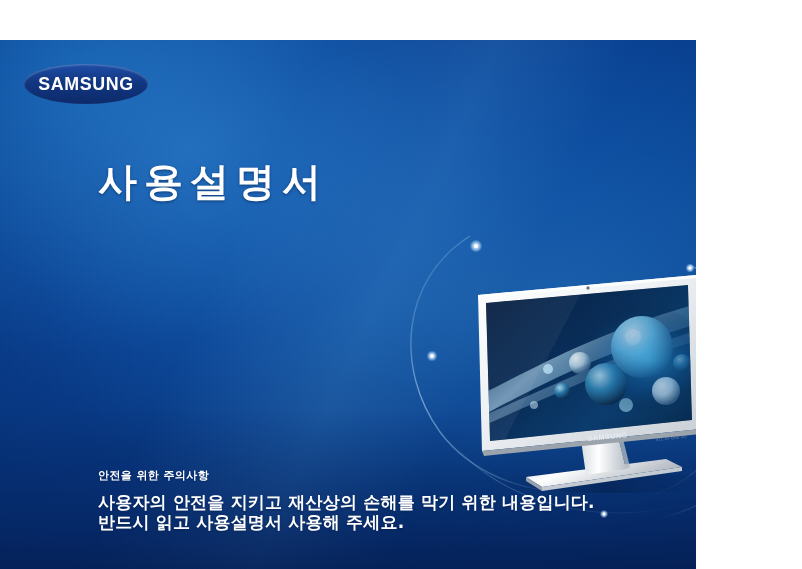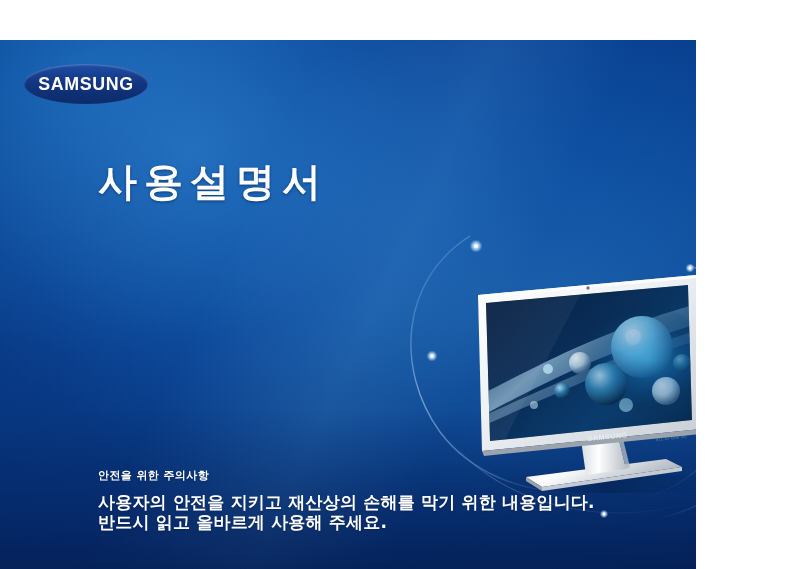--- a/index.html
+++ b/index.html
@@ -310,16 +310,16 @@
 
     <circle cx="158" cy="43" r="1.7" fill="#6d767f"></circle>
 
     <text x="158" y="196" fill="#e8eef5" opacity="0.9" font-family="Liberation Sans, sans-serif" font-size="7" font-weight="bold" letter-spacing="0.6" transform="rotate(-5.5 158 196)">SAMSUNG</text>
     <text x="226" y="196" fill="#9aa6b3" opacity="0.75" font-family="Liberation Sans, sans-serif" font-size="3.6" letter-spacing="0.4" transform="rotate(-5.5 226 196)">ALL-IN-ONE PC</text>
   </svg>
 
   <div class="caption">
     <div class="caption-heading">안전을 위한 주의사항</div>
     <div class="caption-line">사용자의 안전을 지키고 재산상의 손해를 막기 위한 내용입니다.</div>
-    <div class="caption-line">반드시 읽고 올바르게 사용해 주세요.</div>
+    <div class="caption-line">반드시 읽고 사용설명서 사용해 주세요.</div>
   </div>
 
 </div>
 
 </body></html>

